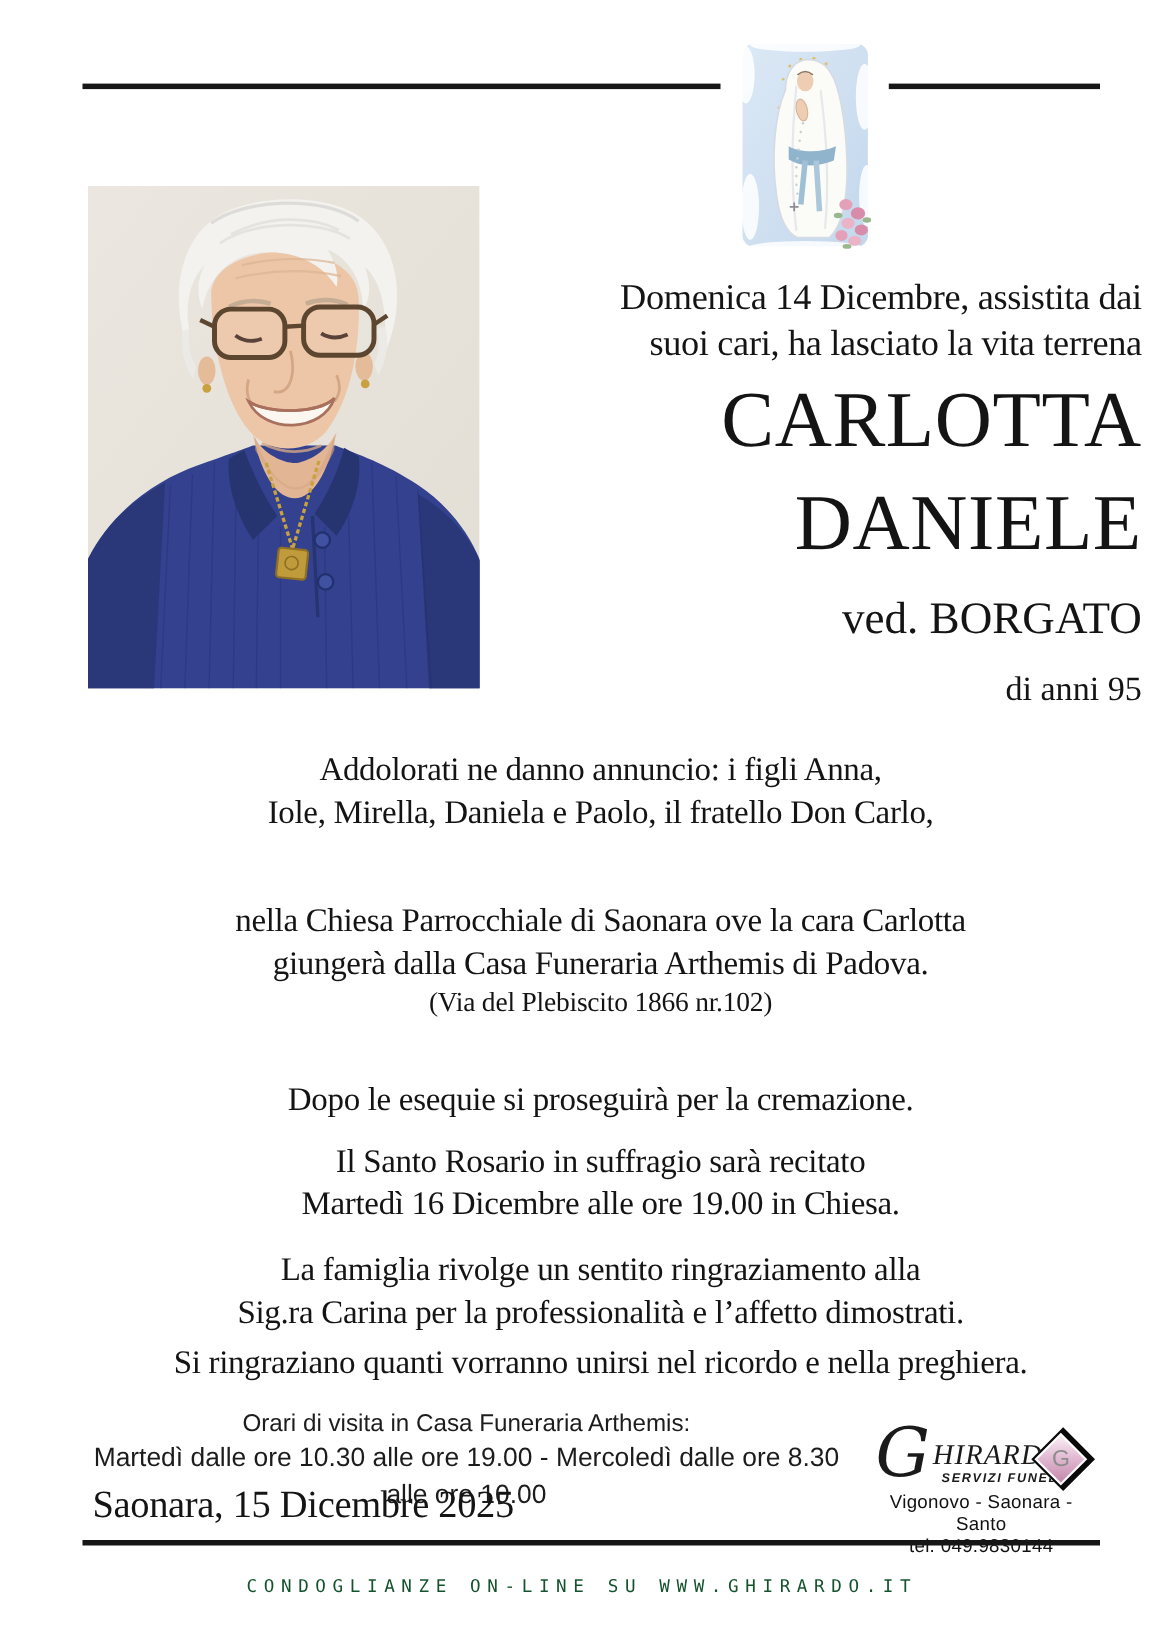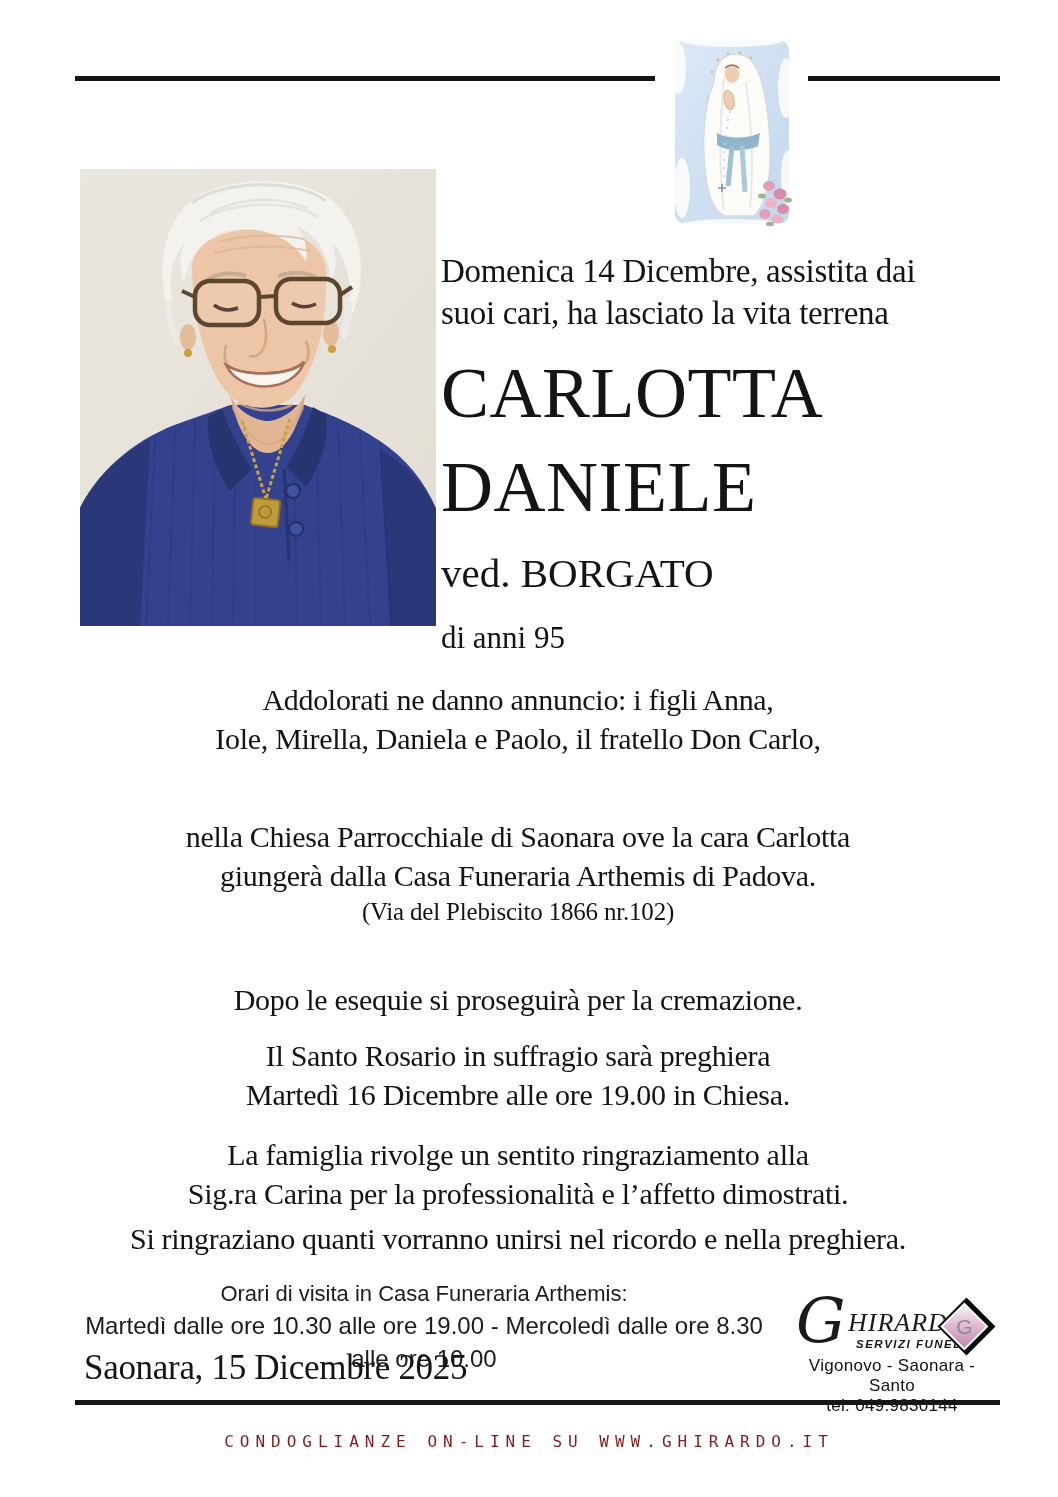--- a/index.html
+++ b/index.html
@@ -6,28 +6,28 @@
   .page{position:relative;width:1058px;height:1497px;background:#ffffff;overflow:hidden;
         font-family:"Liberation Serif","DejaVu Serif",serif;color:#141414;}
   .rule{position:absolute;background:#161616;height:5px;}
   .rule-top-left{left:75px;top:76px;width:580px;}
   .rule-top-right{left:808px;top:76px;width:192px;}
   .rule-bottom{left:75px;top:1400px;width:925px;}
 
   .madonna{position:absolute;left:672px;top:38px;width:120px;height:190px;}
   .photo{position:absolute;left:80px;top:169px;width:356px;height:457px;}
 
-  .right-col{position:absolute;left:441px;top:250px;width:570px;text-align:left;}
+  .right-col{position:absolute;left:468px;top:250px;width:570px;text-align:right;}
   .intro-line{font-size:33px;line-height:42px;letter-spacing:-0.3px;}
-  .name-first{font-size:72px;line-height:94px;margin-top:12px;letter-spacing:0.5px;}
+  .name-first{font-size:72px;line-height:94px;letter-spacing:0.5px;}
   .name-last{font-size:72px;line-height:94px;letter-spacing:0.5px;}
   .name-widow{font-size:41px;line-height:78px;}
   .age-line{font-size:31px;line-height:44px;margin-top:4px;}
 
-  .para{position:absolute;left:8px;width:1020px;text-align:center;
+  .para{position:absolute;left:36px;width:1020px;text-align:center;
         font-size:30px;line-height:38.5px;letter-spacing:-0.3px;}
   .p-family{top:681px;}
   .p-funeral{top:818px;}
   .p-address{font-size:25px;line-height:33px;letter-spacing:-0.2px;}
   .p-cremation{top:981px;text-align:center;}
   .p-rosary{top:1037px;}
   .p-thanks{top:1136px;}
   .p-gratitude{top:1220px;}
 
   .visiting{position:absolute;left:68px;top:1279px;width:712px;text-align:center;
@@ -52,21 +52,21 @@
                  display:flex;align-items:center;justify-content:center;}
   .diamond-letter{transform:rotate(-45deg);font-family:"Liberation Sans",sans-serif;
                   font-size:21px;color:#8d8d8d;}
   .logo-footer{position:absolute;left:792px;top:1356px;width:200px;text-align:center;
                font-family:"Liberation Sans","DejaVu Sans",sans-serif;color:#111;}
   .logo-locations{font-size:17px;line-height:20px;letter-spacing:0.3px;}
   .logo-phone{font-size:17px;line-height:20px;letter-spacing:0.3px;}
 
   .site-footer{position:absolute;left:0;right:0;top:1432px;text-align:center;
                font-family:"DejaVu Sans Mono","Liberation Mono",monospace;
-               font-size:16px;letter-spacing:6px;color:#7f1d1d;}
+               font-size:16px;letter-spacing:6px;color:#14532d;}
 </style>
 </head>
 <body>
 
 <div class="page">
 
   <div class="rule rule-top-left"></div>
   <div class="rule rule-top-right"></div>
 
   <svg class="madonna" viewBox="0 0 120 190">
@@ -235,21 +235,21 @@
 
   <div class="para p-funeral">
     <div>nella Chiesa Parrocchiale di Saonara ove la cara Carlotta</div>
     <div>giungerà dalla Casa Funeraria Arthemis di Padova.</div>
     <div class="p-address">(Via del Plebiscito 1866 nr.102)</div>
   </div>
 
   <div class="para p-cremation">Dopo le esequie si proseguirà per la cremazione.</div>
 
   <div class="para p-rosary">
-    <div>Il Santo Rosario in suffragio sarà preghiera</div>
+    <div>Il Santo Rosario in suffragio sarà recitato</div>
     <div>Martedì 16 Dicembre alle ore 19.00 in Chiesa.</div>
   </div>
 
   <div class="para p-thanks">
     <div>La famiglia rivolge un sentito ringraziamento alla</div>
     <div>Sig.ra Carina per la professionalità e l’affetto dimostrati.</div>
   </div>
 
   <div class="para p-gratitude">Si ringraziano quanti vorranno unirsi nel ricordo e nella preghiera.</div>
 

